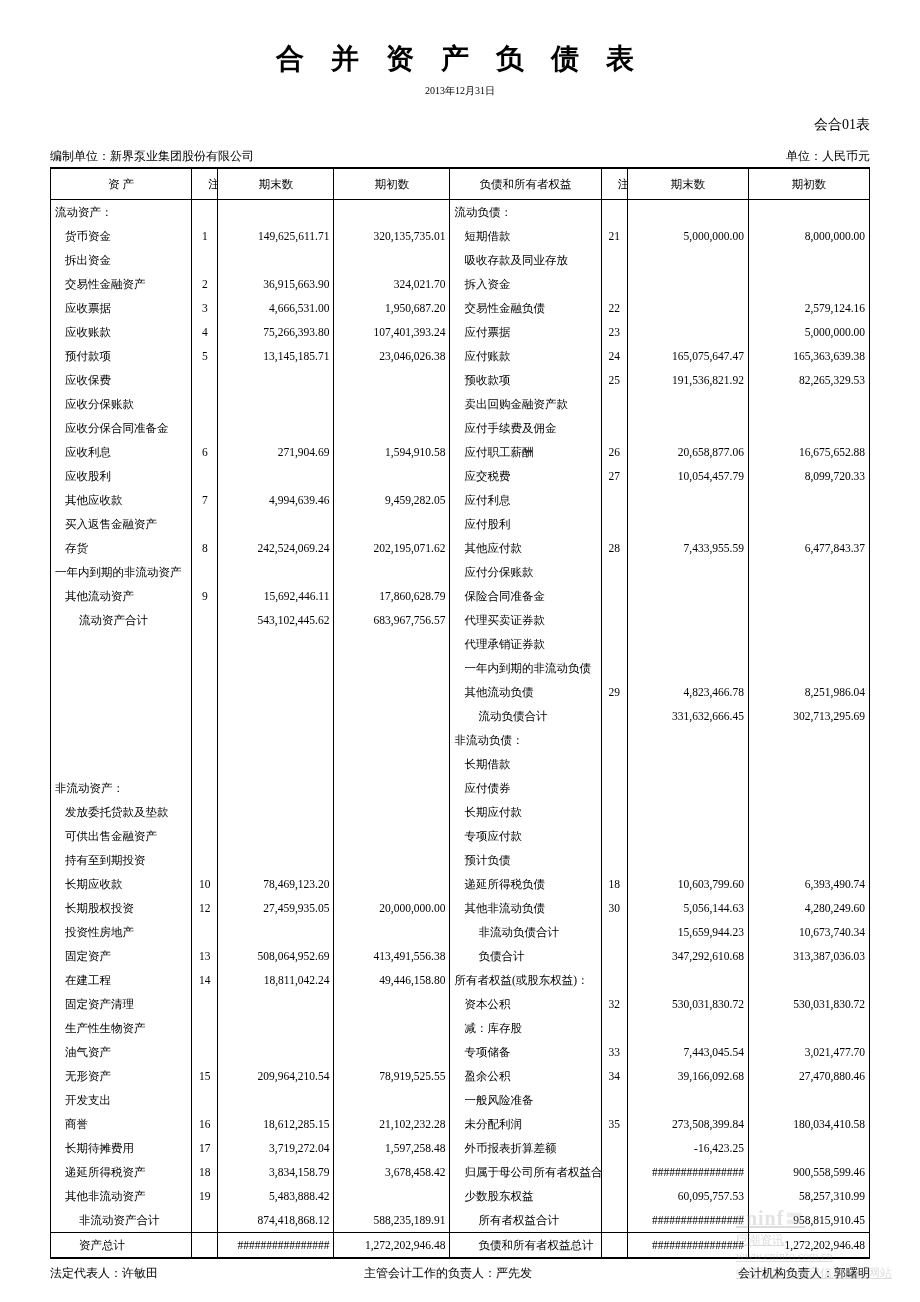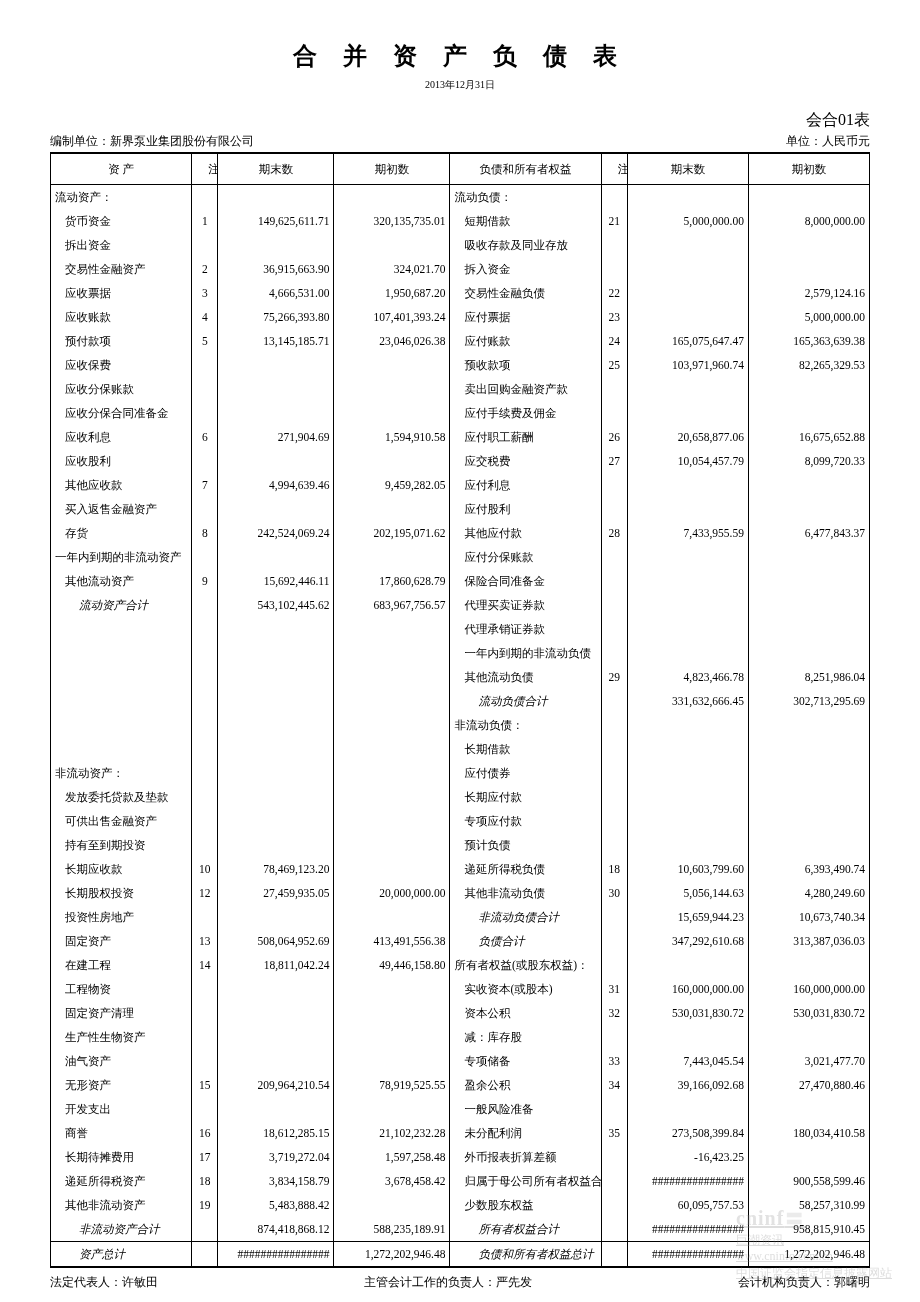--- a/index.html
+++ b/index.html
@@ -9,40 +9,40 @@
     font-size: 12px;
     color: #000;
     background: #fff;
     width: 920px;
   }
   .page {
     padding: 40px 50px 20px 50px;
   }
   .title {
     text-align: center;
-    font-size: 24px;
+    font-size: 28px;
     font-weight: bold;
     letter-spacing: 10px;
     margin-bottom: 6px;
   }
   .subtitle {
     text-align: center;
     font-size: 10px;
     margin-bottom: 18px;
   }
   .top-meta {
     display: flex;
     justify-content: space-between;
     font-size: 12px;
     margin-bottom: 2px;
   }
   .form-code {
     text-align: right;
-    font-size: 16px;
-    margin-bottom: 2px;
+    font-size: 14px;
+    margin-bottom: 14px;
   }
   table.bs {
     border-collapse: collapse;
     width: 100%;
     table-layout: fixed;
   }
   table.bs th, table.bs td {
     border-left: 1px solid #000;
     border-right: 1px solid #000;
     padding: 3px 4px;
@@ -64,21 +64,21 @@
     border-top: none;
     border-bottom: none;
   }
   table.bs {
     border-bottom: 2px solid #000;
   }
   .col-label { width: 140px; text-align: left; }
   .col-note  { width: 26px;  text-align: center; }
   .col-num   { width: 120px; text-align: right; }
   .indent1 { padding-left: 14px !important; }
-  .indent2 { padding-left: 28px !important; font-style: italic; }
+  .indent2 { padding-left: 28px !important; }
   .footer-signers {
     display: flex;
     justify-content: space-between;
     font-size: 12px;
     margin-top: 6px;
   }
   .watermark {
     position: absolute;
     right: 28px;
     bottom: 20px;
@@ -205,21 +205,21 @@
           <td class="col-num">165,075,647.47</td>
           <td class="col-num">165,363,639.38</td>
         </tr>
         <tr>
           <td class="col-label indent1">应收保费</td>
           <td class="col-note"></td>
           <td class="col-num"></td>
           <td class="col-num"></td>
           <td class="col-label indent1">预收款项</td>
           <td class="col-note">25</td>
-          <td class="col-num">103,971,960.74</td>
+          <td class="col-num">191,536,821.92</td>
           <td class="col-num">82,265,329.53</td>
         </tr>
         <tr>
           <td class="col-label indent1">应收分保账款</td>
           <td class="col-note"></td>
           <td class="col-num"></td>
           <td class="col-num"></td>
           <td class="col-label indent1">卖出回购金融资产款</td>
           <td class="col-note"></td>
           <td class="col-num"></td>
@@ -457,30 +457,20 @@
         </tr>
         <tr>
           <td class="col-label indent1">在建工程</td>
           <td class="col-note">14</td>
           <td class="col-num">18,811,042.24</td>
           <td class="col-num">49,446,158.80</td>
           <td class="col-label">所有者权益(或股东权益)：</td>
           <td class="col-note"></td>
           <td class="col-num"></td>
           <td class="col-num"></td>
-        </tr>
-        <tr>
-          <td class="col-label indent1">工程物资</td>
-          <td class="col-note"></td>
-          <td class="col-num"></td>
-          <td class="col-num"></td>
-          <td class="col-label indent1">实收资本(或股本)</td>
-          <td class="col-note">31</td>
-          <td class="col-num">160,000,000.00</td>
-          <td class="col-num">160,000,000.00</td>
         </tr>
         <tr>
           <td class="col-label indent1">固定资产清理</td>
           <td class="col-note"></td>
           <td class="col-num"></td>
           <td class="col-num"></td>
           <td class="col-label indent1">资本公积</td>
           <td class="col-note">32</td>
           <td class="col-num">530,031,830.72</td>
           <td class="col-num">530,031,830.72</td>

